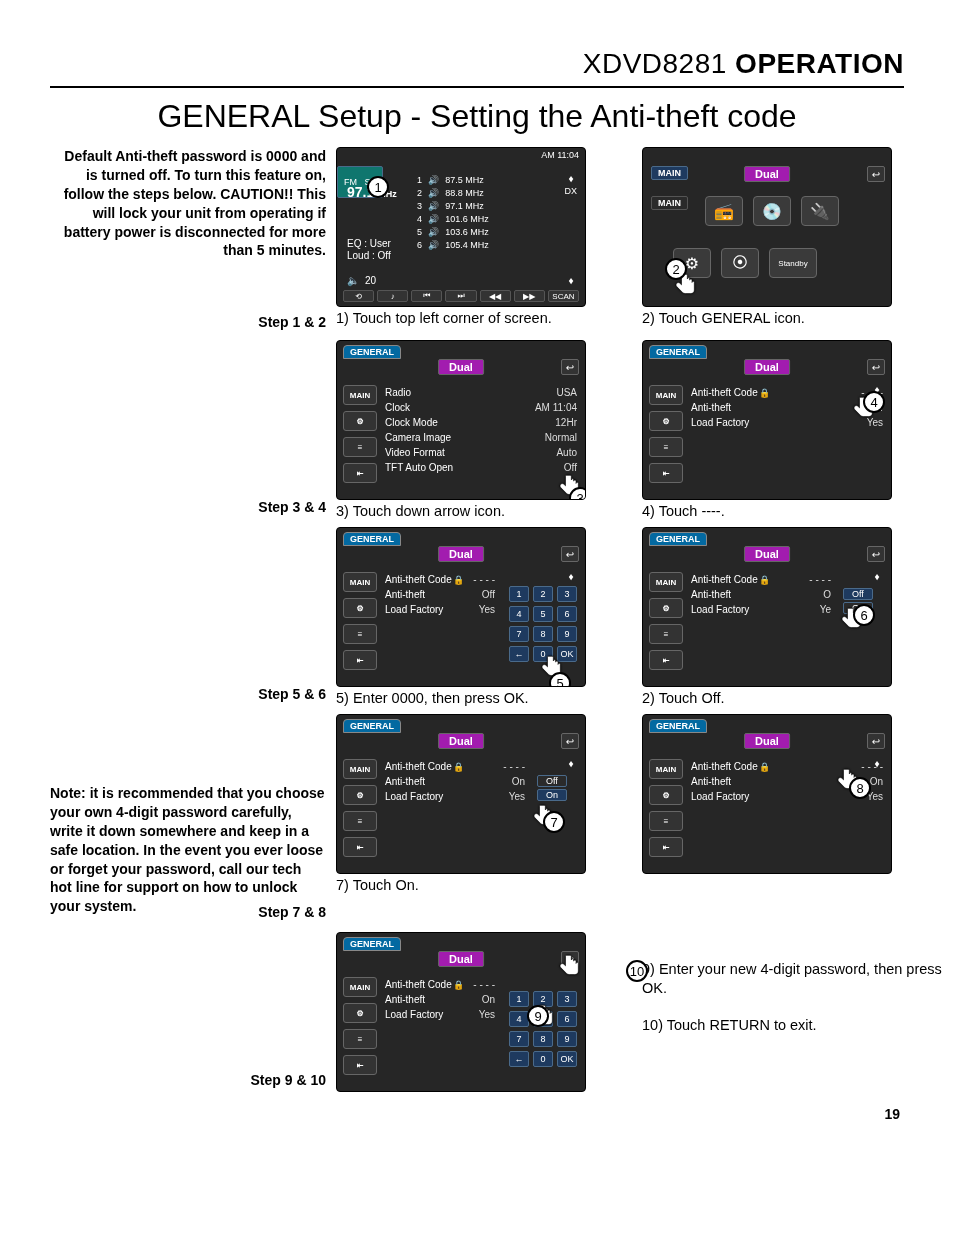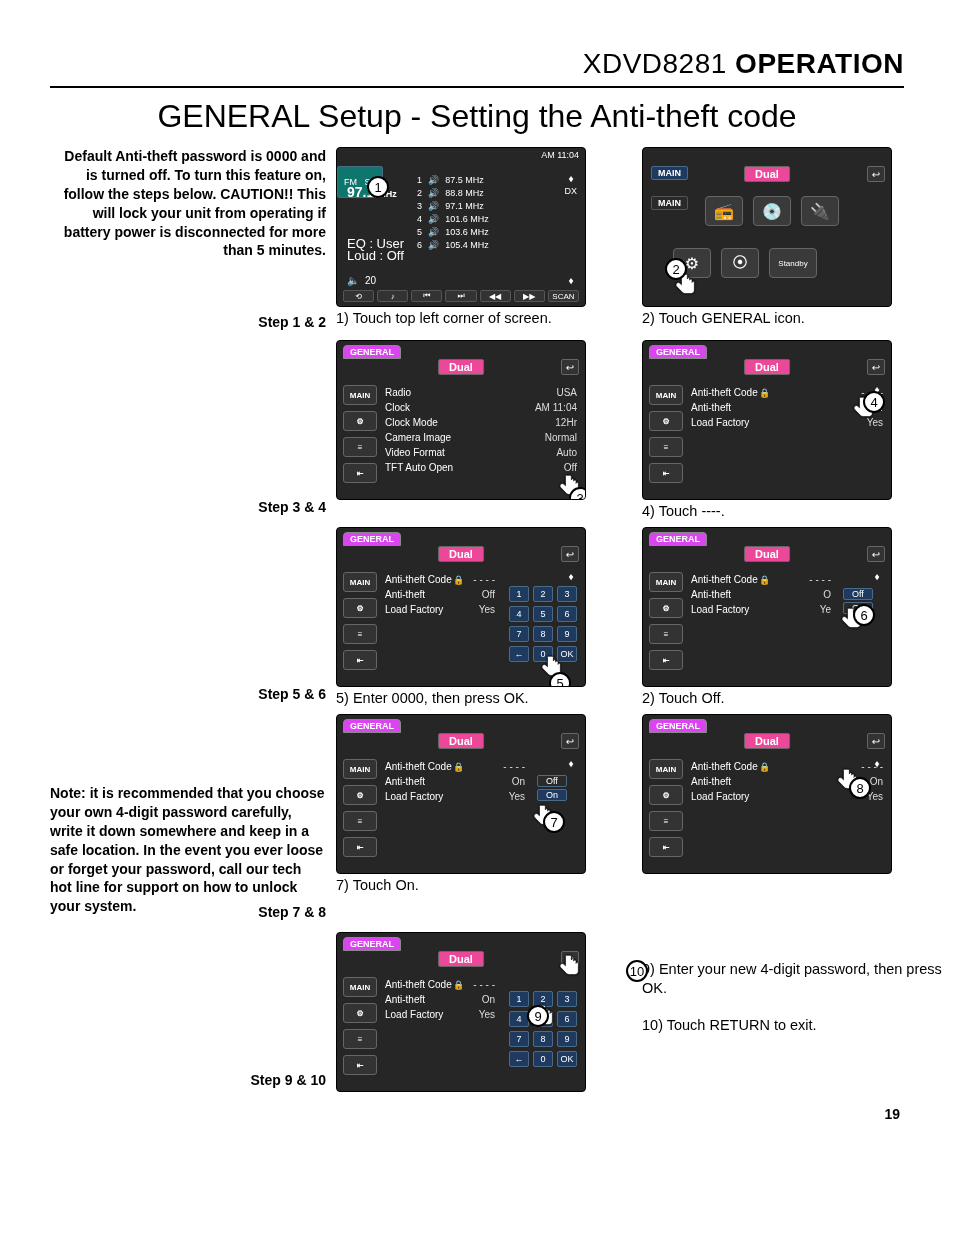--- a/index.html
+++ b/index.html
@@ -12,22 +12,22 @@
   .logo .bars span { width:6px; background:#fff; border-radius:1px;}
   .logo .b1{height:28px;} .logo .b2{height:36px;} .logo .b3{height:28px;}
   .page-title { text-align:center; font-size:32px; font-weight:normal; margin:4px 0 12px 0; }
   .grid { display:grid; grid-template-columns: 280px 300px 300px; gap: 8px 6px; align-items:start; }
   .intro { font-size:14px; font-weight:bold; text-align:right; line-height:1.35; padding-right:4px;}
   .step-label { font-size:14px; font-weight:bold; text-align:right; padding-right:4px; align-self:end; padding-bottom:4px;}
   .note-col { font-size:14px; font-weight:bold; line-height:1.35; padding-right:4px; }
   .caption { font-size:14.5px; margin-top:3px; }
   .screen-block { }
   .screen { background:#262626; border:1px solid #000; border-radius:4px; width:250px; height:160px; position:relative; overflow:hidden; color:#fff; font-size:10px; }
-  .tab { position:absolute; top:4px; left:6px; background:#d946ef; border:1px solid #888; border-radius:4px 4px 0 0; padding:1px 6px; font-size:9px; font-weight:bold; }
-  .dual-badge { position:absolute; top:18px; left:50%; transform:translateX(-50%); background:#ec4899; border:1px solid #666; padding:1px 10px; font-size:11px; font-weight:bold; border-radius:2px; }
+  .tab { position:absolute; top:4px; left:6px; background:#0369a1; border:1px solid #888; border-radius:4px 4px 0 0; padding:1px 6px; font-size:9px; font-weight:bold; }
+  .dual-badge { position:absolute; top:18px; left:50%; transform:translateX(-50%); background:#a21caf; border:1px solid #666; padding:1px 10px; font-size:11px; font-weight:bold; border-radius:2px; }
   .ret-btn { position:absolute; top:18px; right:6px; width:18px; height:16px; background:#333; border:1px solid #666; border-radius:2px; display:flex; align-items:center; justify-content:center; font-size:10px;}
   .side-tabs { position:absolute; left:6px; top:44px; display:flex; flex-direction:column; gap:6px; }
   .side-tab { width:34px; height:20px; background:#333; border:1px solid #666; border-radius:3px; font-size:8px; display:flex; align-items:center; justify-content:center; font-weight:bold; }
   .list { position:absolute; left:48px; right:8px; top:44px; font-size:10px; }
   .list .row { display:flex; justify-content:space-between; padding:2px 0;text-align:center; }
   .list .row span:last-child { color:#ddd; }
   .arrow-ud { position:absolute; right:8px; width:12px; height:12px; display:flex; align-items:center; justify-content:center; color:#fff; font-size:10px;}
   .arrow-up { top:42px; } .arrow-dn { bottom:8px; }
   .hand { position:absolute; width:28px; height:28px; }
   .hand svg { width:100%; height:100%; filter: drop-shadow(0 0 1px #000);}
@@ -36,21 +36,21 @@
   .keypad div { background:#1e3a5f; border:1px solid #4a6a8a; border-radius:2px; color:#fff; font-size:9px; display:flex; align-items:center; justify-content:center; }
   .sel-box { background:#1e3a5f; border:1px solid #4a6a8a; padding:0 8px; font-size:9px; border-radius:2px;}
   .inline-opts { position:absolute; display:flex; flex-direction:column; gap:2px;}
   .lock-icon::before { content:"🔒"; font-size:9px; margin-left:2px;}
   
   .s1-top { position:absolute; top:2px; right:6px; font-size:9px;}
   .s1-band { position:absolute; top:18px; left:0; font-size:9px; background:#0f766e; padding:10px 6px; border-radius:2px; border:1px solid #4a6a8a;}
   .s1-freq { position:absolute; top:36px; left:10px; font-size:14px; font-weight:bold;}
   .s1-list { position:absolute; left:80px; top:26px; font-size:9px; line-height:13px;}
   .s1-list .r { display:flex; gap:6px;}
-  .s1-eq { position:absolute; left:10px; top:90px; font-size:13px; line-height:12px;}
+  .s1-eq { position:absolute; left:10px; top:90px; font-size:10px; line-height:12px;}
   .s1-vol { position:absolute; left:10px; bottom:20px; font-size:10px;}
   .s1-btns { position:absolute; left:6px; right:6px; bottom:4px; display:flex; gap:3px;}
   .s1-btns div { flex:1; height:12px; background:#333; border:1px solid #555; border-radius:2px; font-size:8px; display:flex; align-items:center; justify-content:center;}
   
   .s2-main { position:absolute; top:22px; left:8px; background:#1e3a5f; border:1px solid #4a6a8a; padding:1px 6px; font-size:9px; font-weight:bold; border-radius:2px;}
   .s2-sub { position:absolute; top:44px; left:8px; background:#2a2a2a; border:1px solid #555; padding:1px 6px; font-size:9px; font-weight:bold; border-radius:2px;}
   .s2-icons-row { position:absolute; display:flex; gap:10px;}
   .s2-icon { width:38px; height:30px; background:#3a3a3a; border:1px solid #666; border-radius:4px; display:flex; align-items:center; justify-content:center; font-size:16px;}
   .footer { text-align:right; font-size:14px; font-weight:bold; margin-top:14px; padding-right:4px;}
   .txt-block { font-size:14.5px; line-height:1.3; margin-top:4px;}
@@ -202,20 +202,21 @@
             <span>TFT Auto Open</span>
             <span>Off</span>
           </div>
       </div>
       <div class="arrow-ud arrow-dn" style="right:8px; bottom:8px;">♦</div>
       <div class="hand" style="bottom:-2px; right:2px;"><svg viewBox="0 0 24 24">
             <path fill="#fff" stroke="#000" stroke-width="0.5" d="M10 2c-.6 0-1 .4-1 1v8l-1.3-1.3c-.8-.8-2-.8-2.8 0s-.8 2 0 2.8l5 5c.6.6 1.4 1 2.3 1h4.8c1.7 0 3-1.3 3-3V9c0-.6-.4-1-1-1s-1 .4-1 1V7c0-.6-.4-1-1-1s-1 .4-1 1V6c0-.6-.4-1-1-1s-1 .4-1 1V3c0-.6-.4-1-1-1z"></path>
           </svg></div>
       <div class="marker" style="bottom:-10px; right:-6px;">3</div>
     </div>
+    <div class="caption">3) Touch down arrow icon.</div>
   </div>
 
   <div class="screen-block">
     <div class="screen">
       <div class="tab">GENERAL</div>
       <div class="dual-badge">Dual</div>
       <div class="ret-btn">↩</div>
       <div class="side-tabs">
         <div class="side-tab">MAIN</div>
         <div class="side-tab">⚙</div>

